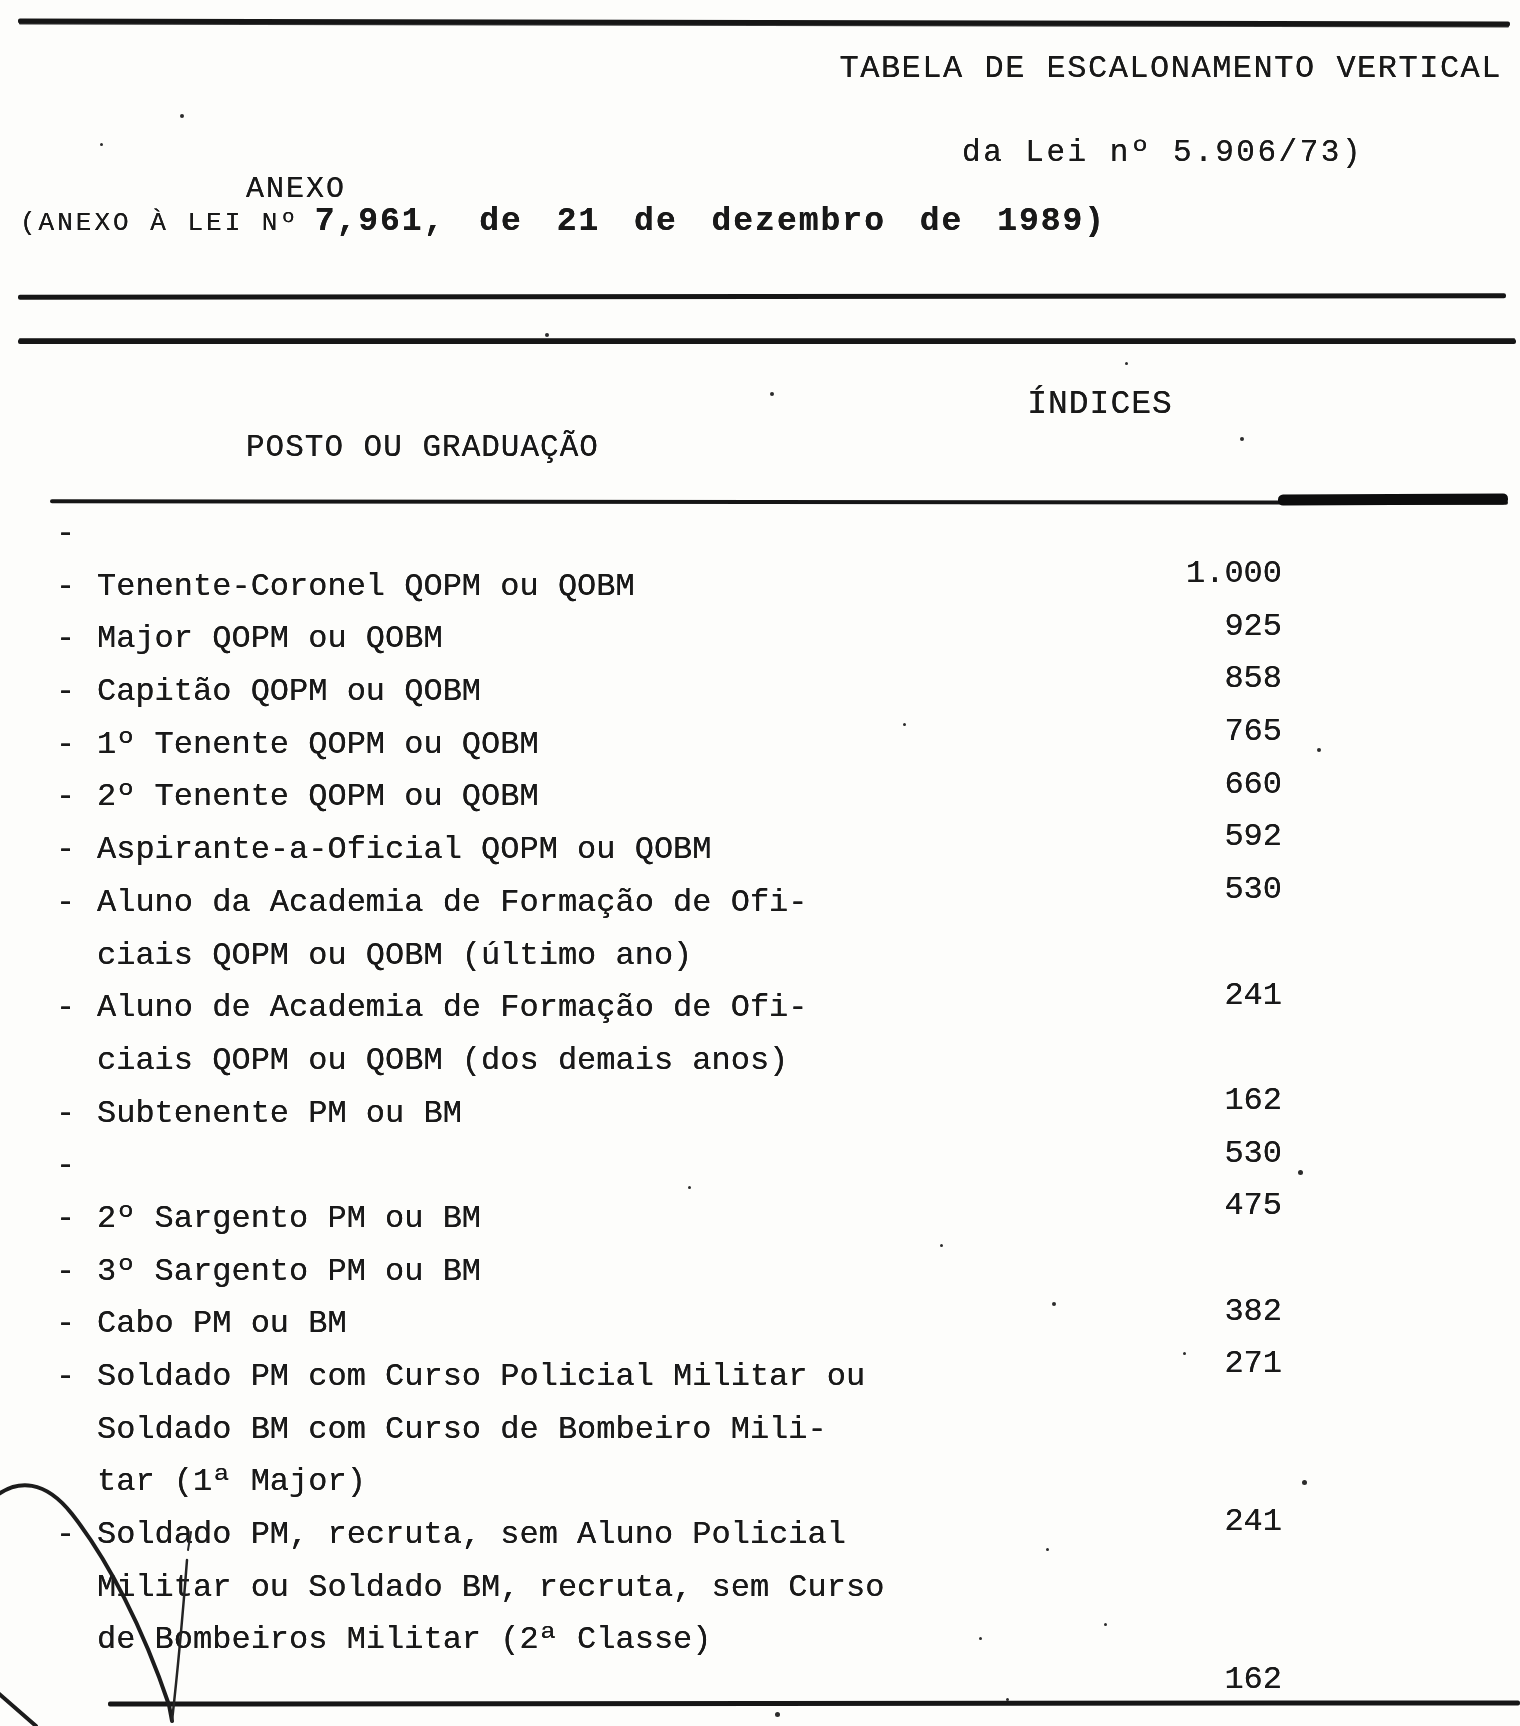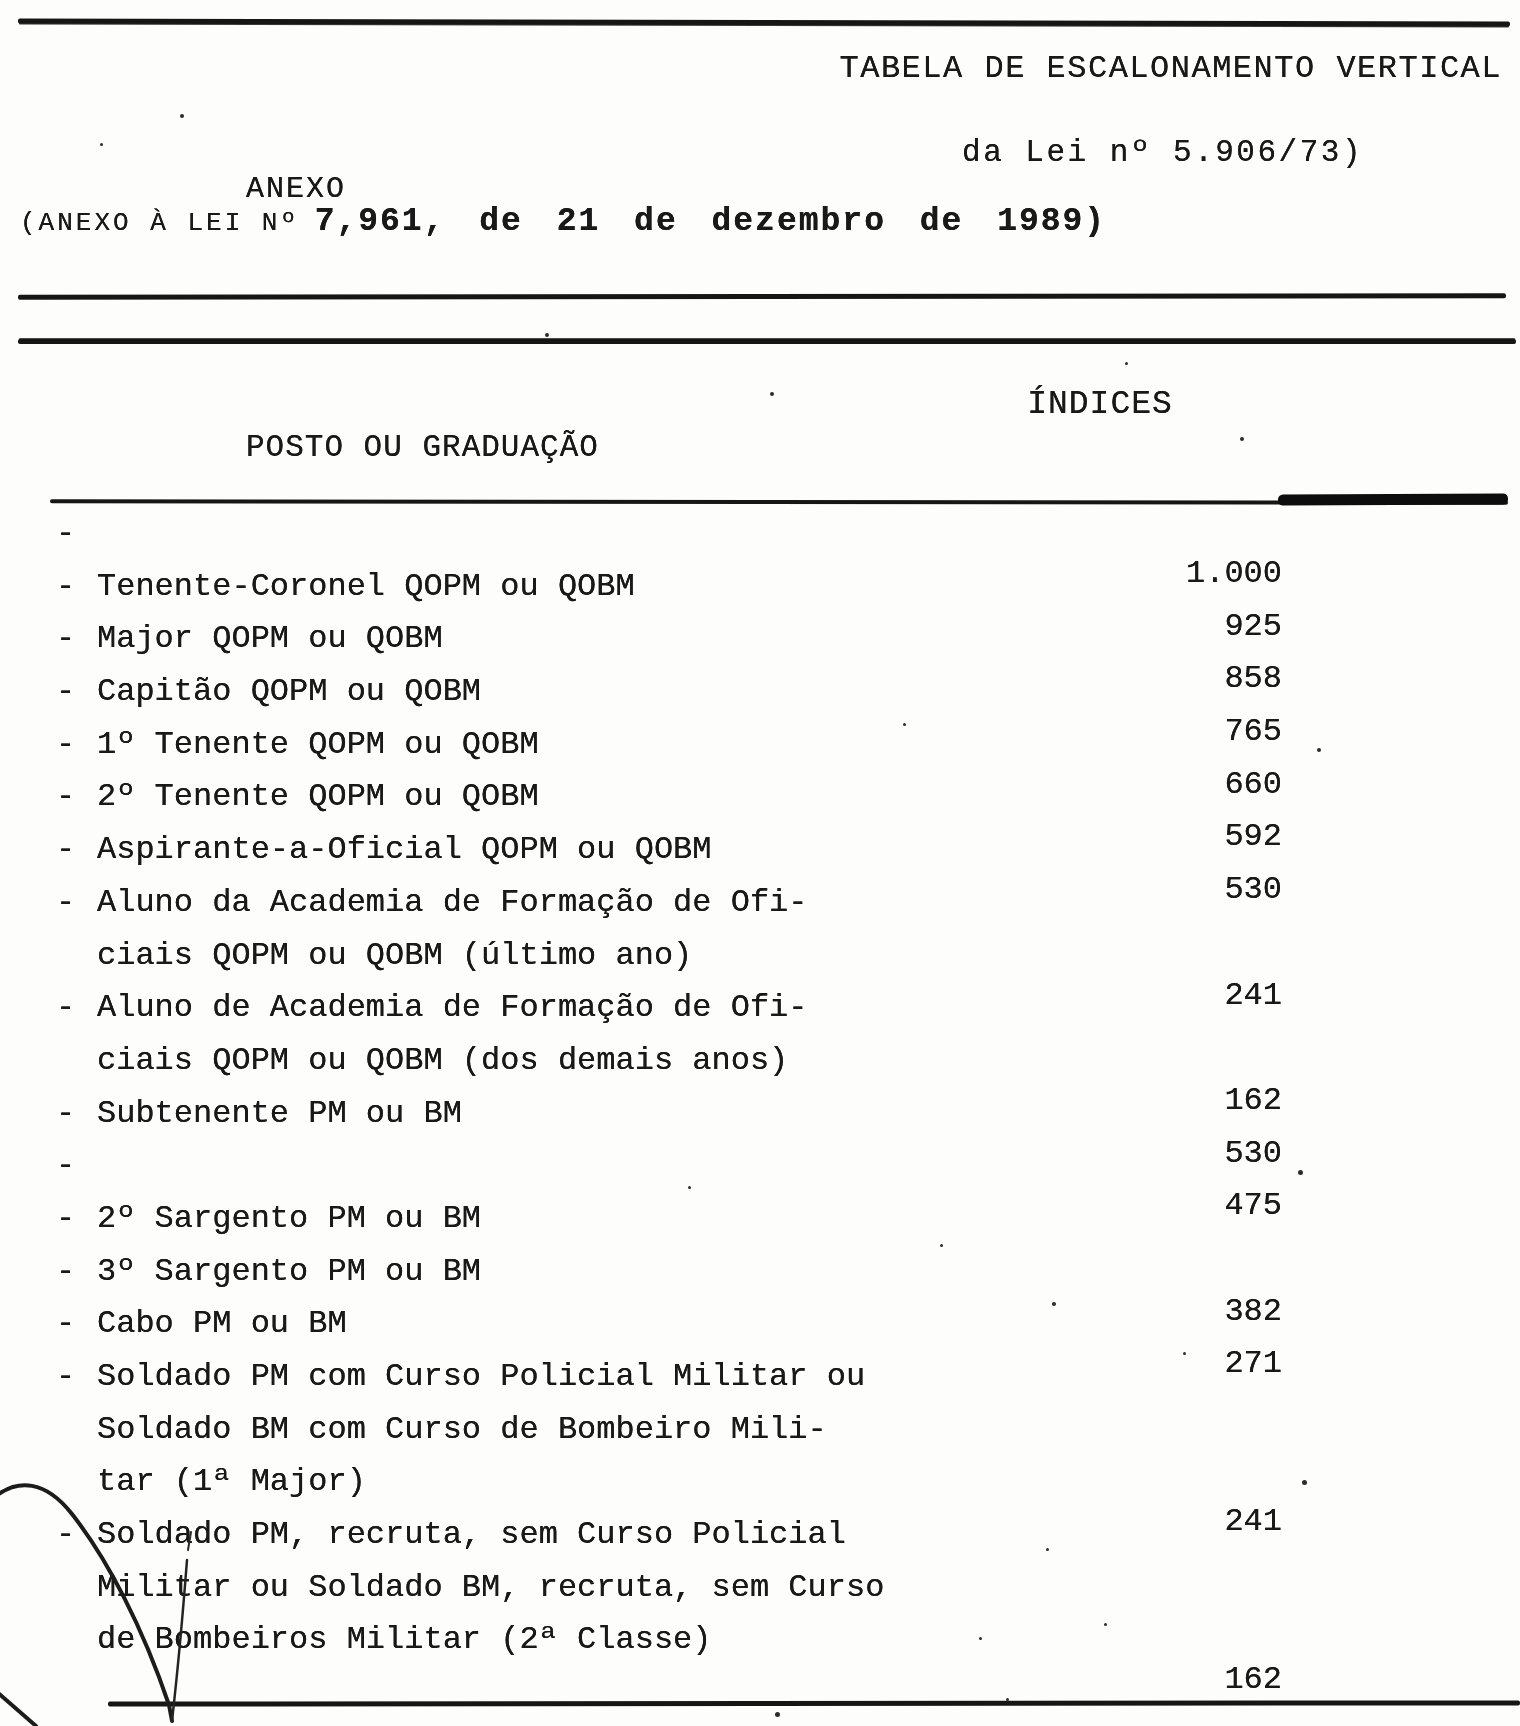--- a/index.html
+++ b/index.html
@@ -142,21 +142,21 @@
       </div>
       <div class="bline">
         <span class="text">Soldado BM com Curso de Bombeiro Mili-</span>
       </div>
       <div class="bline">
         <span class="text">tar (1ª Major)</span>
         <span class="value">241</span>
       </div>
       <div class="bline">
         <span class="dash">-</span>
-        <span class="text">Soldado PM, recruta, sem Curso Policial</span>
+        <span class="text">Soldado PM, recruta, sem Aluno Policial</span>
       </div>
       <div class="bline">
         <span class="text">Militar ou Soldado BM, recruta, sem Curso</span>
       </div>
       <div class="bline">
         <span class="text">de Bombeiros Militar (2ª Classe)</span>
         <span class="value">162</span>
       </div>
     </div>
 

